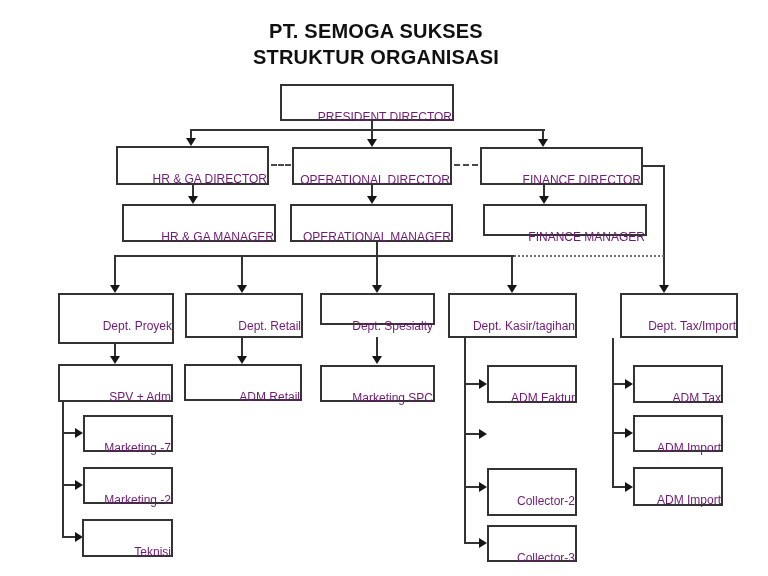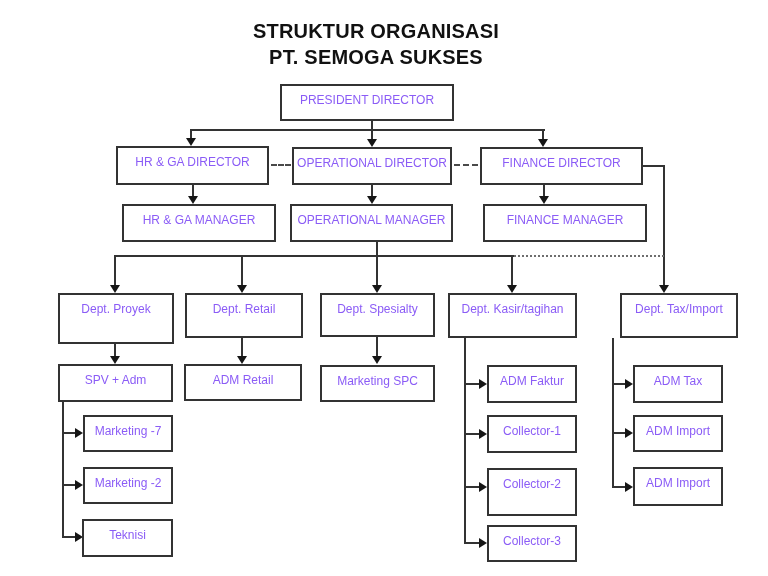--- a/index.html
+++ b/index.html
@@ -7,40 +7,40 @@
     position:relative;width:768px;height:576px;background:#ffffff;
     font-family:"Liberation Sans","DejaVu Sans",sans-serif;overflow:hidden;
   }
   .title{
     position:absolute;left:0;top:18px;width:752px;text-align:center;
     font-weight:bold;font-size:20px;line-height:26px;color:#111111;
     letter-spacing:0.2px;
   }
   .box{
     position:absolute;box-sizing:border-box;background:#ffffff;
-    border:2px solid #333333;color:#8b5cf6;font-size:12px;
-    text-align:center;padding-top:7px;line-height:14px;
+    border:2px solid #333333;color:#701a75;font-size:12px;
+    text-align:right;padding-top:24px;line-height:14px;
   }
   .v{position:absolute;width:2px;background:#333333;}
   .h{position:absolute;height:2px;background:#333333;}
   .hd{position:absolute;height:0;border-top:2px dashed #4a4a4a;}
   .hdot{position:absolute;height:0;border-top:2px dotted #6e6e6e;}
   .ad{position:absolute;width:0;height:0;border-left:5px solid transparent;
       border-right:5px solid transparent;border-top:8px solid #161616;}
   .ar{position:absolute;width:0;height:0;border-top:5px solid transparent;
       border-bottom:5px solid transparent;border-left:8px solid #161616;}
 </style>
 </head>
 <body>
 
 <div id="canvas">
 
   <div class="title">
+    <div>PT. SEMOGA SUKSES</div>
     <div>STRUKTUR ORGANISASI</div>
-    <div>PT. SEMOGA SUKSES</div>
   </div>
 
   <div class="v" style="left:371px;top:120px;height:11px"></div>
   <div class="h" style="left:191px;top:129px;width:354px"></div>
   <div class="v" style="left:190px;top:129px;height:10px"></div>
   <div class="ad" style="left:186px;top:138px"></div>
   <div class="v" style="left:371px;top:129px;height:11px"></div>
   <div class="ad" style="left:367px;top:139px"></div>
   <div class="v" style="left:542px;top:129px;height:11px"></div>
   <div class="ad" style="left:538px;top:139px"></div>
@@ -105,38 +105,37 @@
   <div class="ar" style="left:625px;top:482px"></div>
 
   <div class="box" style="left:280px;top:84px;width:174px;height:37px">PRESIDENT DIRECTOR</div>
 
   <div class="box" style="left:116px;top:146px;width:153px;height:39px">HR &amp; GA DIRECTOR</div>
   <div class="box" style="left:292px;top:147px;width:160px;height:38px">OPERATIONAL DIRECTOR</div>
   <div class="box" style="left:480px;top:147px;width:163px;height:38px">FINANCE DIRECTOR</div>
 
   <div class="box" style="left:122px;top:204px;width:154px;height:38px">HR &amp; GA MANAGER</div>
   <div class="box" style="left:290px;top:204px;width:163px;height:38px">OPERATIONAL MANAGER</div>
-  <div class="box" style="left:483px;top:204px;width:164px;height:38px">FINANCE MANAGER</div>
+  <div class="box" style="left:483px;top:204px;width:164px;height:32px">FINANCE MANAGER</div>
 
   <div class="box" style="left:58px;top:293px;width:116px;height:51px">Dept. Proyek</div>
   <div class="box" style="left:185px;top:293px;width:118px;height:45px">Dept. Retail</div>
-  <div class="box" style="left:320px;top:293px;width:115px;height:44px">Dept. Spesialty</div>
+  <div class="box" style="left:320px;top:293px;width:115px;height:32px">Dept. Spesialty</div>
   <div class="box" style="left:448px;top:293px;width:129px;height:45px">Dept. Kasir/tagihan</div>
   <div class="box" style="left:620px;top:293px;width:118px;height:45px">Dept. Tax/Import</div>
 
   <div class="box" style="left:58px;top:364px;width:115px;height:38px">SPV + Adm</div>
   <div class="box" style="left:184px;top:364px;width:118px;height:37px">ADM Retail</div>
   <div class="box" style="left:320px;top:365px;width:115px;height:37px">Marketing SPC</div>
   <div class="box" style="left:487px;top:365px;width:90px;height:38px">ADM Faktur</div>
   <div class="box" style="left:633px;top:365px;width:90px;height:38px">ADM Tax</div>
 
   <div class="box" style="left:83px;top:415px;width:90px;height:37px">Marketing -7</div>
   <div class="box" style="left:83px;top:467px;width:90px;height:37px">Marketing -2</div>
   <div class="box" style="left:82px;top:519px;width:91px;height:38px">Teknisi</div>
 
-  <div class="box" style="left:487px;top:415px;width:90px;height:38px">Collector-1</div>
   <div class="box" style="left:487px;top:468px;width:90px;height:48px">Collector-2</div>
   <div class="box" style="left:487px;top:525px;width:90px;height:37px">Collector-3</div>
 
   <div class="box" style="left:633px;top:415px;width:90px;height:37px">ADM Import</div>
   <div class="box" style="left:633px;top:467px;width:90px;height:39px">ADM Import</div>
 
 </div>
 
 </body></html>

